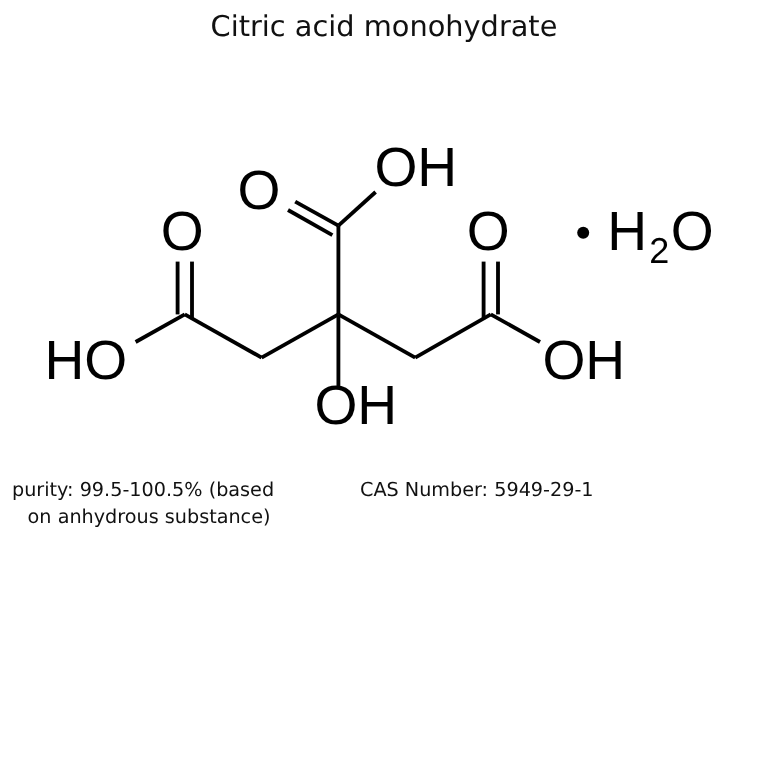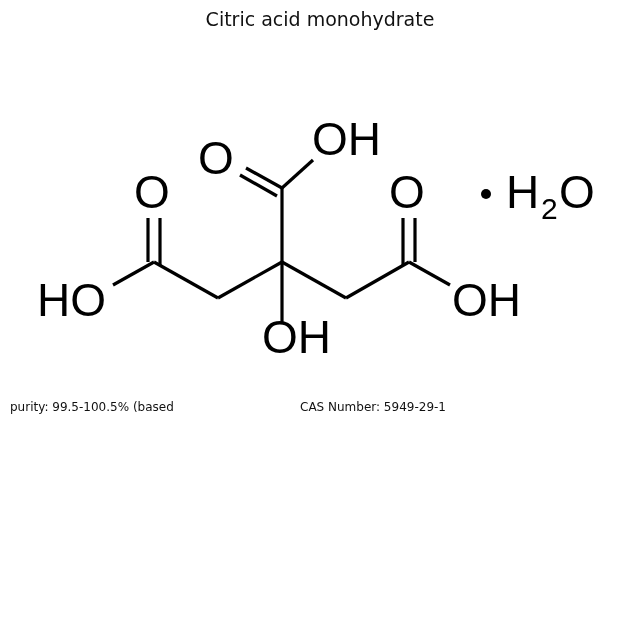--- a/index.html
+++ b/index.html
@@ -1,25 +1,25 @@
 <!DOCTYPE html>
 <html><head>
 <meta charset="utf-8">
 <style>
   html, body { margin:0; padding:0; background:#ffffff; }
   body { width:640px; height:640px; position:relative; overflow:hidden; }
   .title {
     position:absolute; left:0; top:8px; width:640px; text-align:center;
-    font-family:"DejaVu Sans", sans-serif; font-size:19px; color:#111111;
+    font-family:"DejaVu Sans", sans-serif; font-size:24px; color:#111111;
   }
   svg.mol { position:absolute; left:0; top:0; }
   .atom { font-family:"Liberation Sans", sans-serif; font-size:46px; fill:#000; }
   .sub { font-family:"Liberation Sans", sans-serif; font-size:30px; fill:#000; }
   .info {
-    position:absolute; font-family:"DejaVu Sans", sans-serif; font-size:12px;
+    position:absolute; font-family:"DejaVu Sans", sans-serif; font-size:16px;
     color:#111; line-height:23px; white-space:nowrap;
   }
   .purity { left:10px; top:396px; text-align:center; }
   .cas { left:300px; top:396px; }
 </style>
 </head>
 <body>
 
 <div class="title">Citric acid monohydrate</div>
 
@@ -61,14 +61,15 @@
   <text class="atom" x="452" y="316">OH</text>
   <text class="atom" x="262" y="353">OH</text>
   <circle cx="486" cy="194" r="5" fill="#000"></circle>
   <text class="atom" x="506" y="208">H</text>
   <text class="sub" x="541" y="219">2</text>
   <text class="atom" x="559" y="208">O</text>
 </svg>
 
 <div class="info purity">
   <div>purity: 99.5-100.5% (based</div>
+  <div style="padding-left:10px;">on anhydrous substance)</div>
 </div>
 <div class="info cas">CAS Number: 5949-29-1</div>
 
 </body></html>

